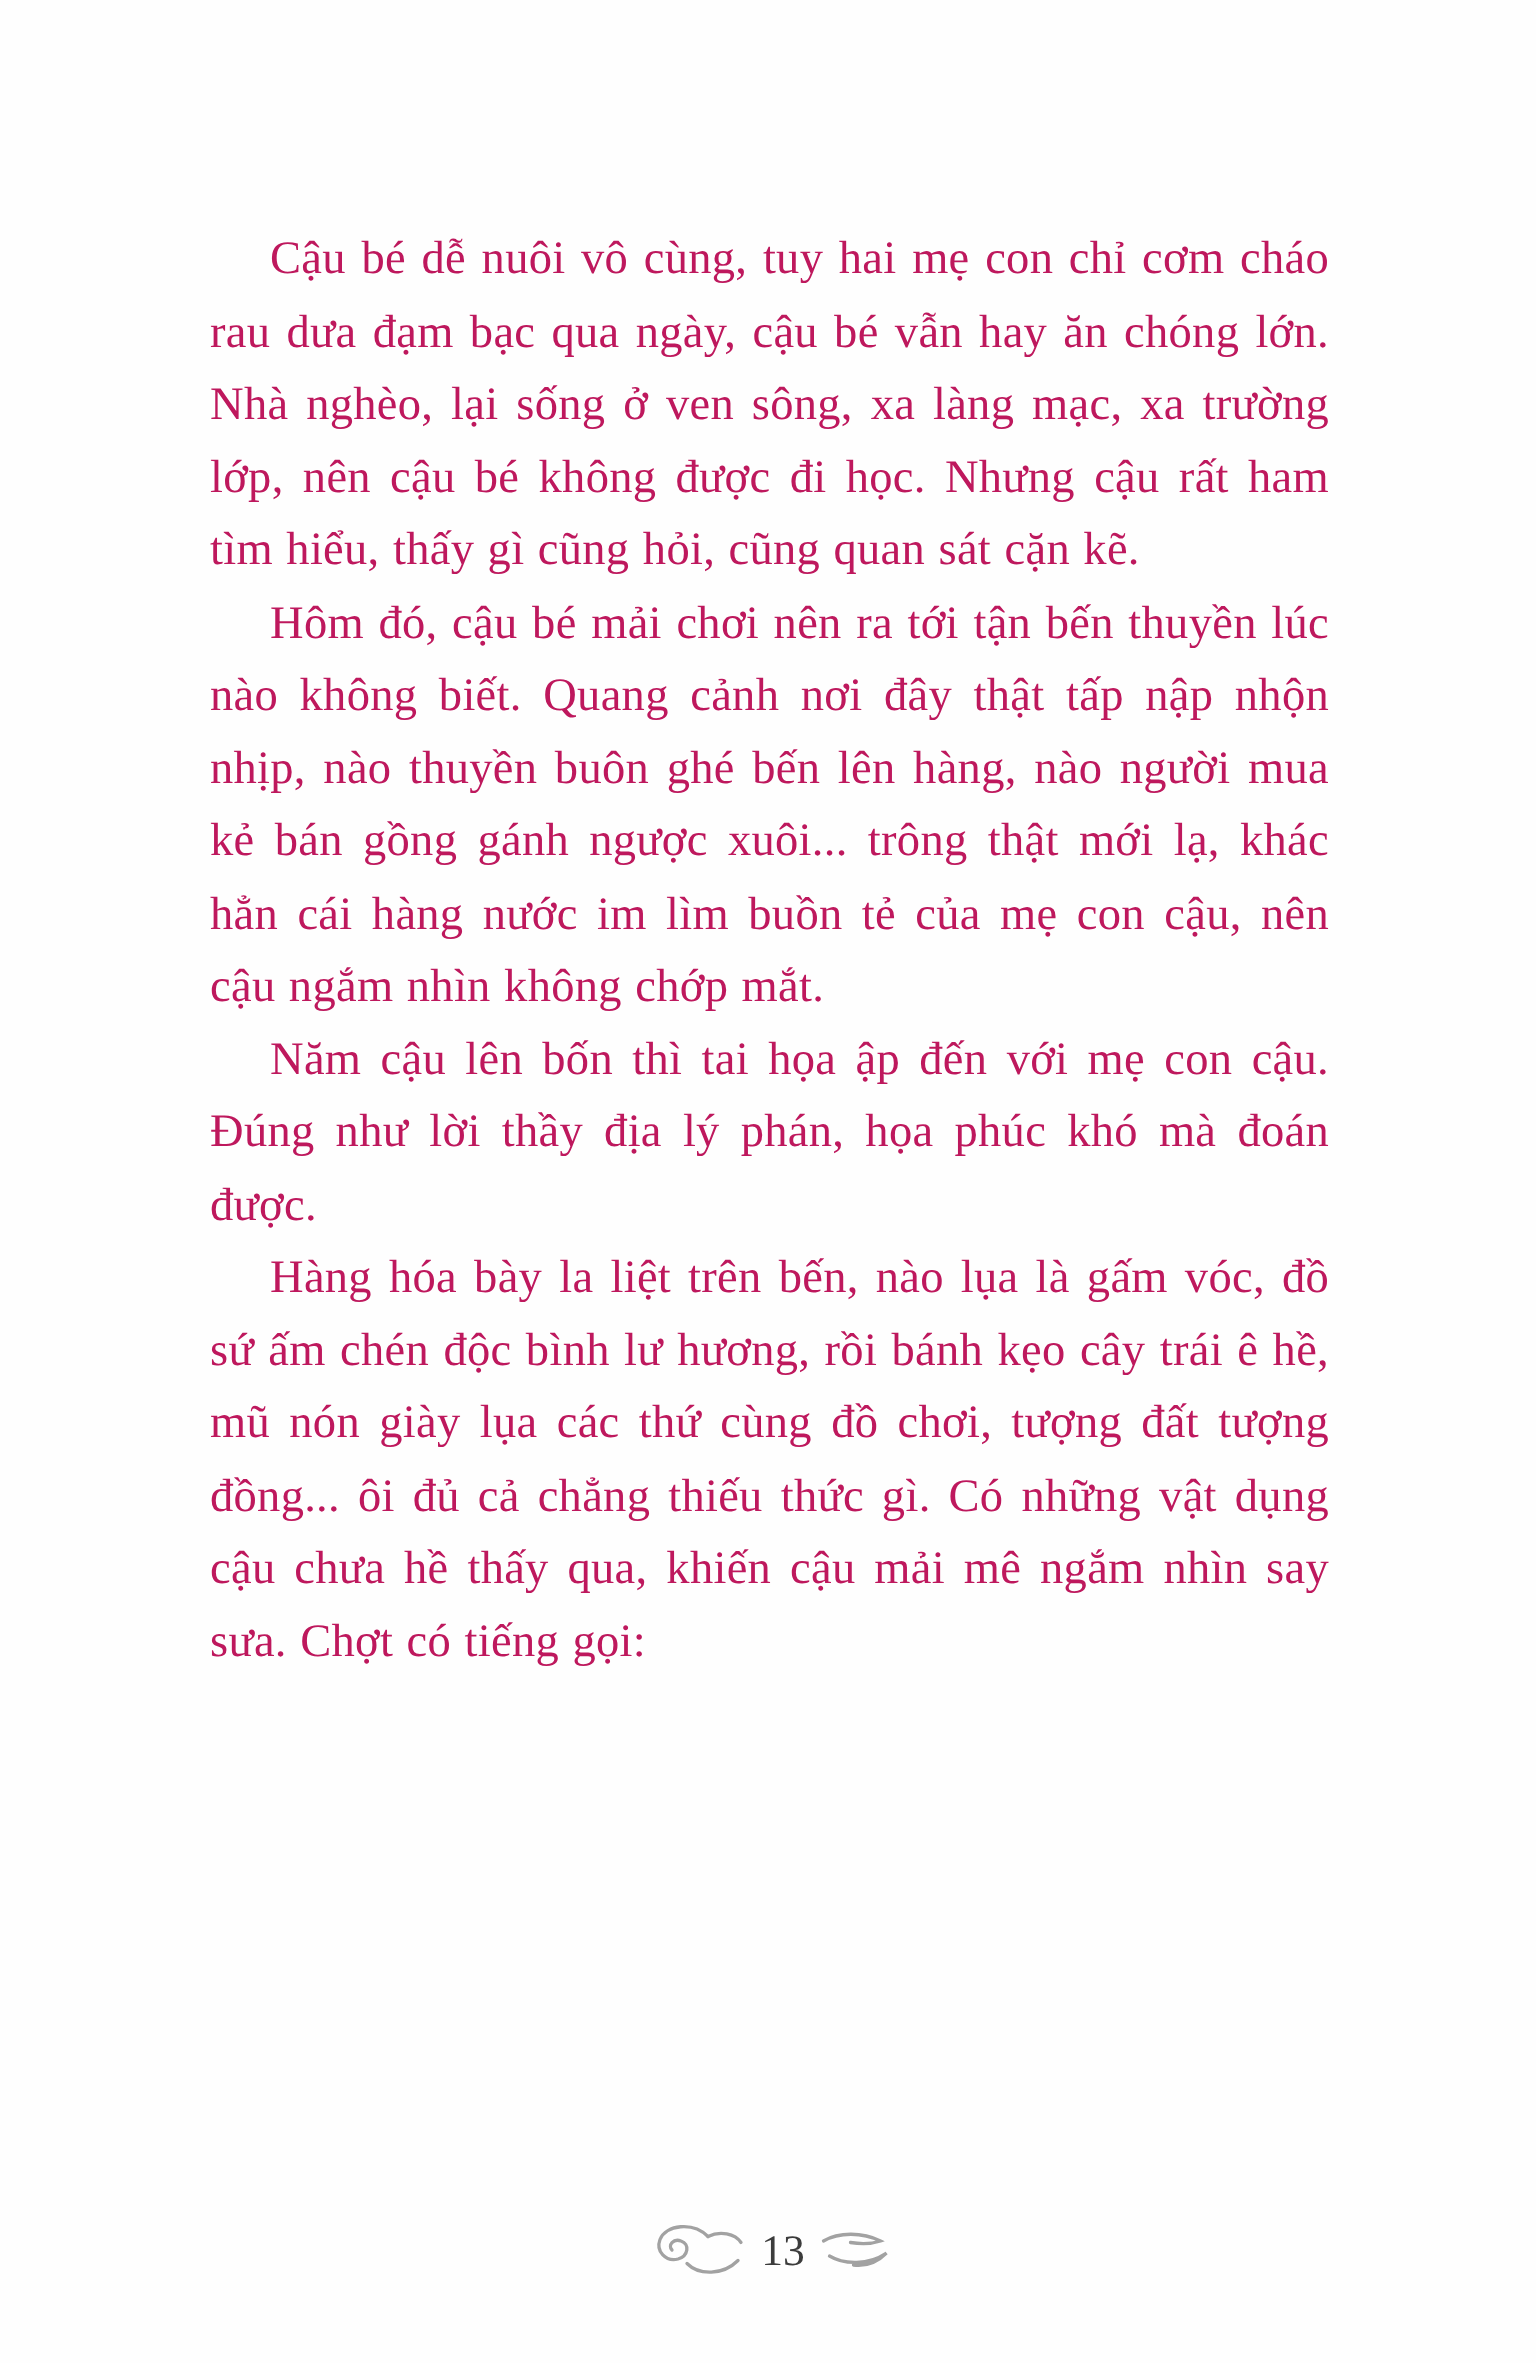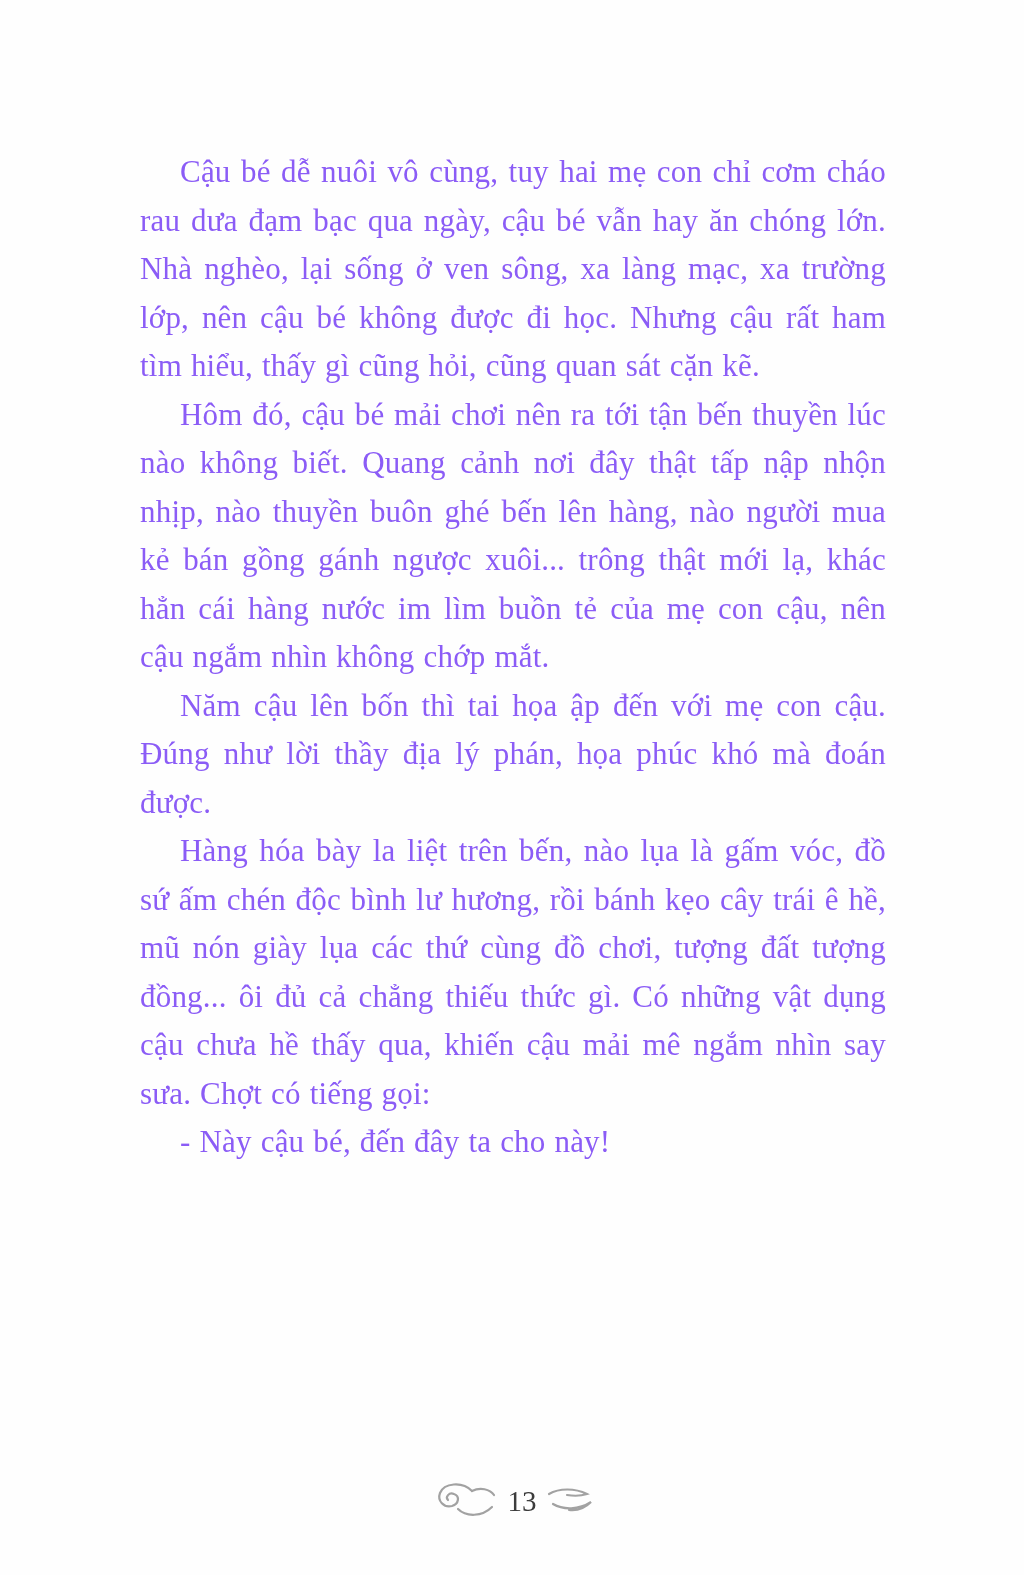--- a/index.html
+++ b/index.html
@@ -21,21 +21,21 @@
     top: 148px;
     left: 140px;
     width: 746px;
   }
   .text-block p {
     margin: 0;
     font-size: 31px;
     line-height: 48.5px;
     text-align: justify;
     text-indent: 40px;
-    color: #8b5cf6;
+    color: #be185d;
     letter-spacing: 0.2px;
     word-spacing: 1px;
   }
   .footer {
     position: absolute;
     left: 0;
     bottom: 52px;
     width: 100%;
     display: flex;
     justify-content: center;
@@ -55,21 +55,20 @@
 </head>
 <body>
 
 <div class="page">
 
   <div class="text-block">
     <p>Cậu bé dễ nuôi vô cùng, tuy hai mẹ con chỉ cơm cháo rau dưa đạm bạc qua ngày, cậu bé vẫn hay ăn chóng lớn. Nhà nghèo, lại sống ở ven sông, xa làng mạc, xa trường lớp, nên cậu bé không được đi học. Nhưng cậu rất ham tìm hiểu, thấy gì cũng hỏi, cũng quan sát cặn kẽ.</p>
     <p>Hôm đó, cậu bé mải chơi nên ra tới tận bến thuyền lúc nào không biết. Quang cảnh nơi đây thật tấp nập nhộn nhịp, nào thuyền buôn ghé bến lên hàng, nào người mua kẻ bán gồng gánh ngược xuôi... trông thật mới lạ, khác hẳn cái hàng nước im lìm buồn tẻ của mẹ con cậu, nên cậu ngắm nhìn không chớp mắt.</p>
     <p>Năm cậu lên bốn thì tai họa ập đến với mẹ con cậu. Đúng như lời thầy địa lý phán, họa phúc khó mà đoán được.</p>
     <p>Hàng hóa bày la liệt trên bến, nào lụa là gấm vóc, đồ sứ ấm chén độc bình lư hương, rồi bánh kẹo cây trái ê hề, mũ nón giày lụa các thứ cùng đồ chơi, tượng đất tượng đồng... ôi đủ cả chẳng thiếu thức gì. Có những vật dụng cậu chưa hề thấy qua, khiến cậu mải mê ngắm nhìn say sưa. Chợt có tiếng gọi:</p>
-    <p>- Này cậu bé, đến đây ta cho này!</p>
   </div>
 
   <div class="footer">
     <svg class="ornament" width="66" height="44" viewBox="0 0 66 44" fill="none">
       <path d="M40 12 C 30 2, 12 4, 8 14 C 5 22, 12 29, 20 27 C 27 25, 28 17, 22 15 C 17 13, 13 18, 16 21" stroke="#a2a2a2" stroke-width="2.2" stroke-linecap="round" fill="none"></path>
       <path d="M26 30 C 34 38, 50 38, 60 28" stroke="#a2a2a2" stroke-width="2.2" stroke-linecap="round" fill="none"></path>
       <path d="M40 12 C 48 8, 58 10, 62 16" stroke="#a2a2a2" stroke-width="2.2" stroke-linecap="round" fill="none"></path>
     </svg>
     <span class="page-number">13</span>
     <svg class="ornament" width="46" height="30" viewBox="0 0 46 30" fill="none">

